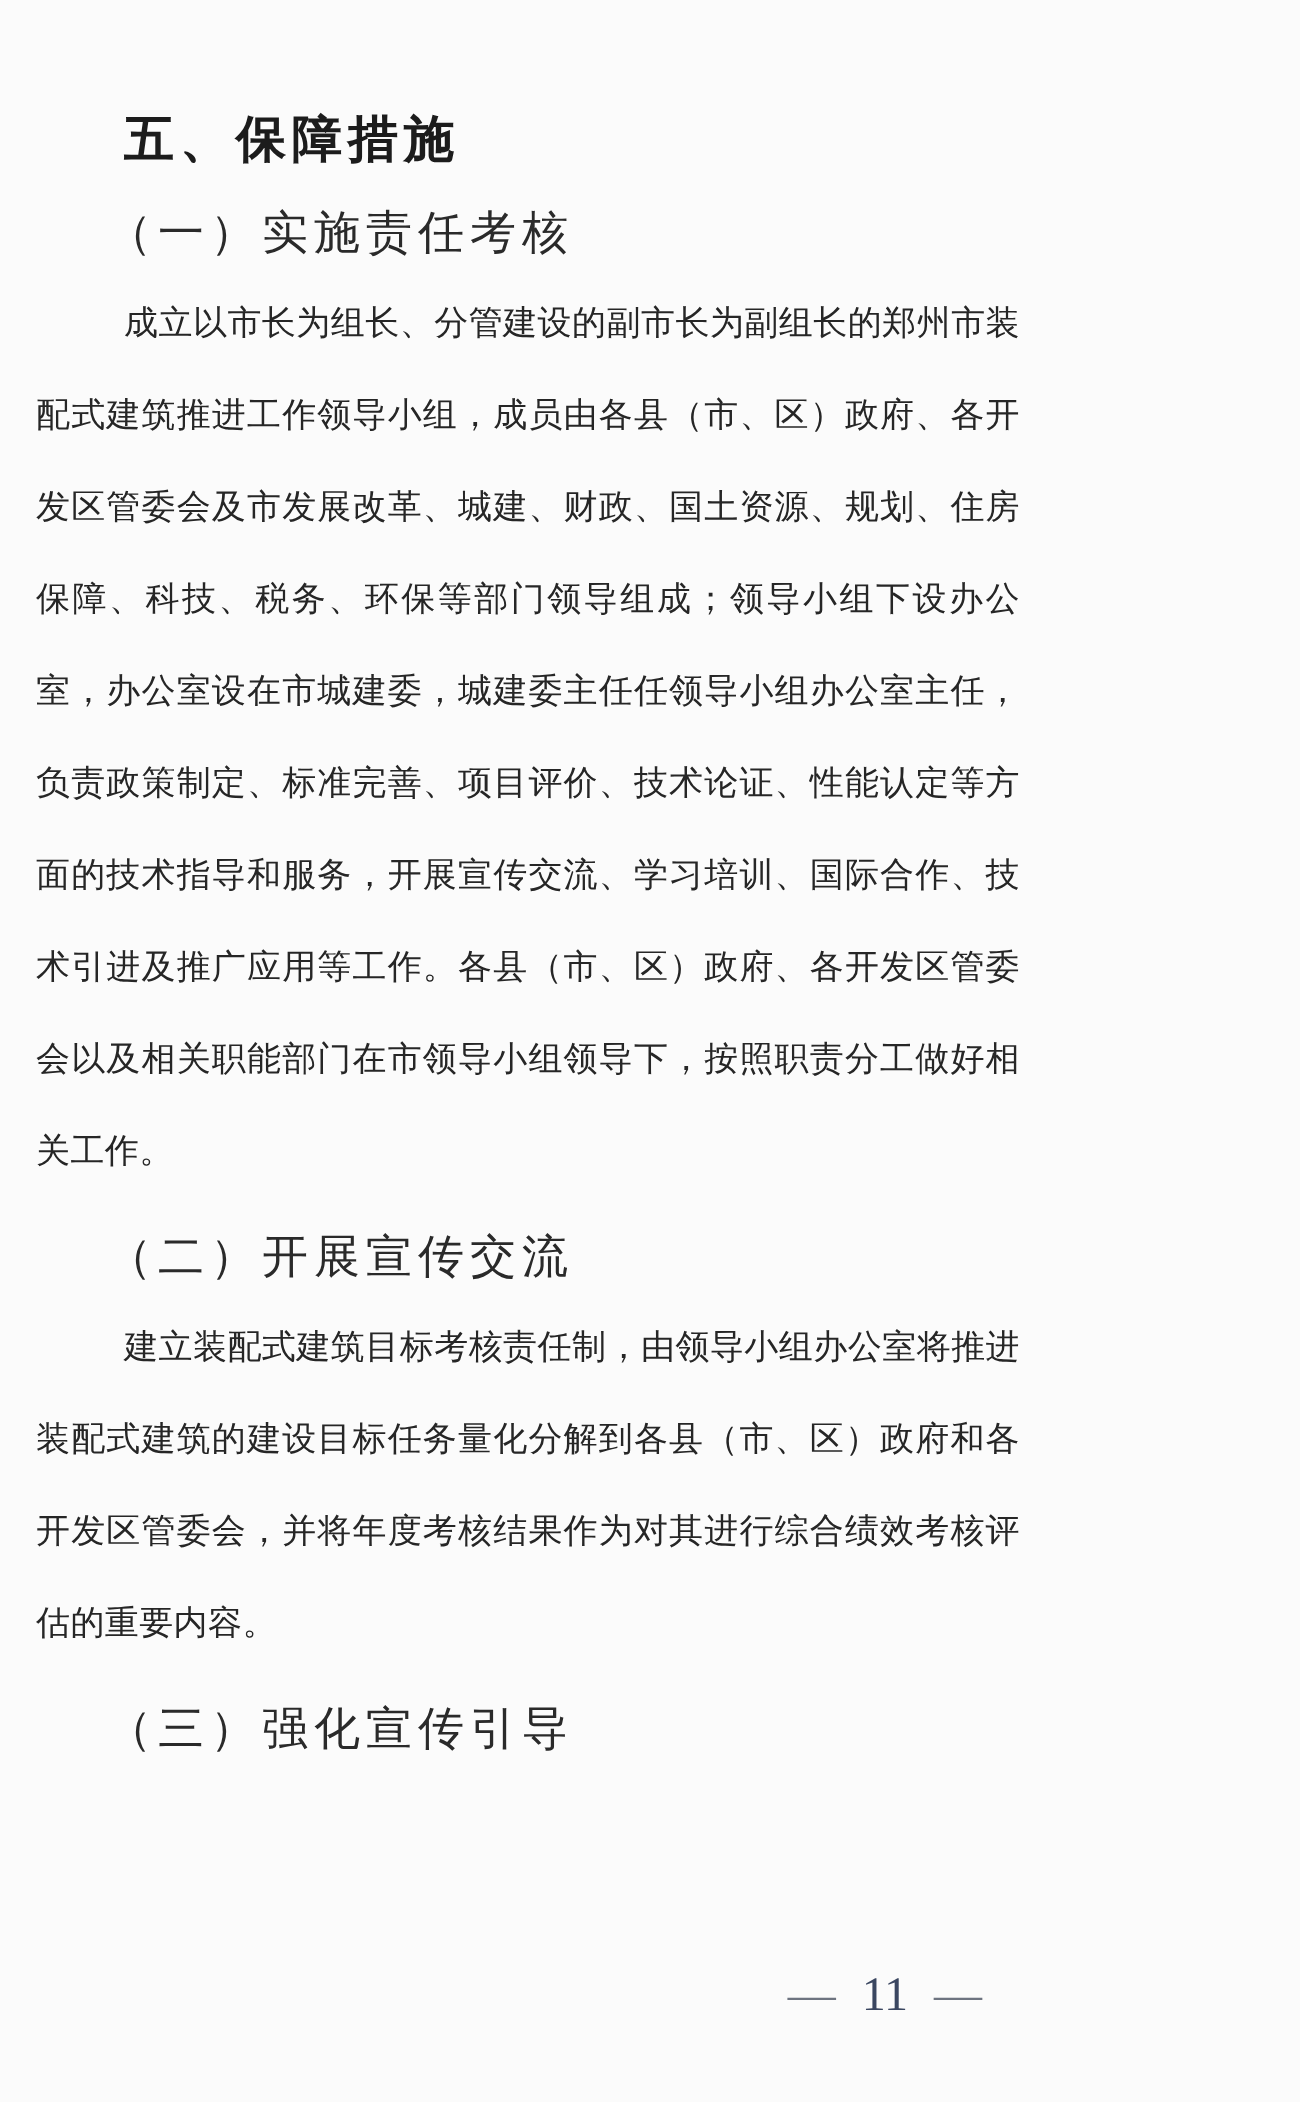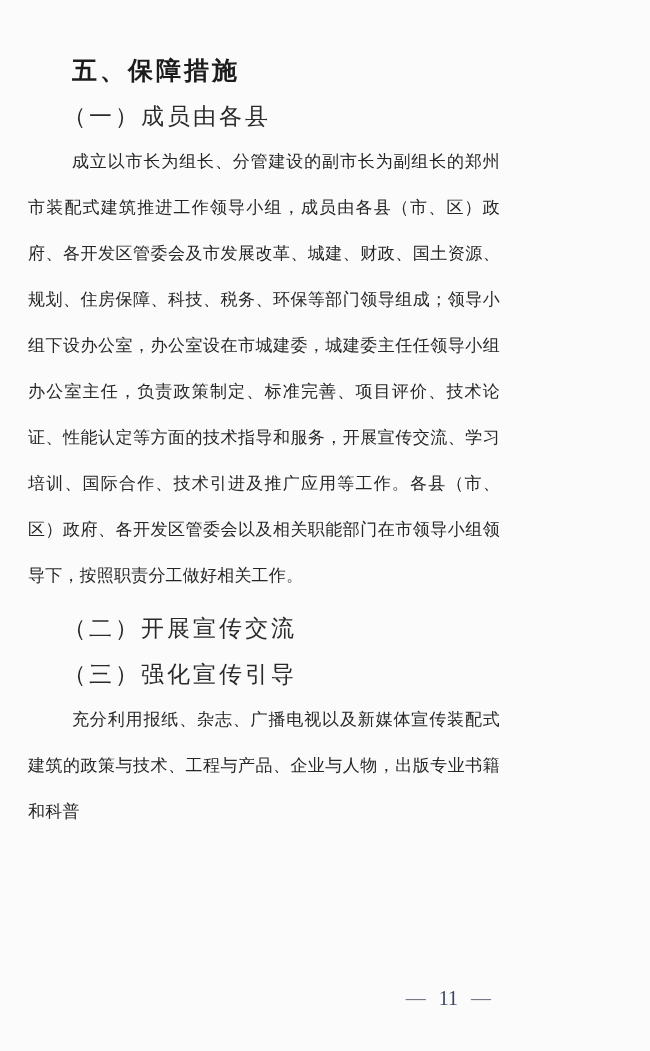--- a/index.html
+++ b/index.html
@@ -18,21 +18,21 @@
   body {
     background: var(--page-bg);
     font-family: "Liberation Serif", serif;
     color: var(--text);
   }
   .page {
     position: relative;
     box-sizing: border-box;
     width: 528px;
     height: 1051px;
-    padding: 0 28px;
+    padding: 0 18px;
     background: var(--page-bg);
   }
   .section-heading {
     margin: 0;
     padding-top: 53px;
     font-family: "Liberation Sans", sans-serif;
     font-size: 25px;
     font-weight: bold;
     line-height: 34px;
     letter-spacing: 3px;
@@ -56,47 +56,47 @@
     letter-spacing: 0.2px;
     text-align: justify;
     text-indent: 44px;
     word-break: normal;
     color: var(--text);
   }
   .page-footer {
     position: absolute;
     right: 37px;
     bottom: 42px;
-    font-size: 20px;
+    font-size: 24px;
     line-height: 22px;
     white-space: nowrap;
   }
   .footer-dash {
     color: var(--footer-dash);
   }
   .footer-number {
     color: var(--footer-number);
     margin: 0 13px;
   }
 </style>
 </head>
 <body>
 
 <div class="page">
 
   <h1 class="section-heading">五、保障措施</h1>
 
-  <h2 class="subsection-heading">（一）成员由各县</h2>
+  <h2 class="subsection-heading">（一）实施责任考核</h2>
 
   <p class="body-paragraph">成立以市长为组长、分管建设的副市长为副组长的郑州市装配式建筑推进工作领导小组，成员由各县（市、区）政府、各开发区管委会及市发展改革、城建、财政、国土资源、规划、住房保障、科技、税务、环保等部门领导组成；领导小组下设办公室，办公室设在市城建委，城建委主任任领导小组办公室主任，负责政策制定、标准完善、项目评价、技术论证、性能认定等方面的技术指导和服务，开展宣传交流、学习培训、国际合作、技术引进及推广应用等工作。各县（市、区）政府、各开发区管委会以及相关职能部门在市领导小组领导下，按照职责分工做好相关工作。</p>
 
   <h2 class="subsection-heading">（二）开展宣传交流</h2>
 
+  <p class="body-paragraph">建立装配式建筑目标考核责任制，由领导小组办公室将推进装配式建筑的建设目标任务量化分解到各县（市、区）政府和各开发区管委会，并将年度考核结果作为对其进行综合绩效考核评估的重要内容。</p>
 
   <h2 class="subsection-heading">（三）强化宣传引导</h2>
 
-  <p class="body-paragraph">充分利用报纸、杂志、广播电视以及新媒体宣传装配式建筑的政策与技术、工程与产品、企业与人物，出版专业书籍和科普</p>
 
   <div class="page-footer">
     <span class="footer-dash">—</span><span class="footer-number">11</span><span class="footer-dash">—</span>
   </div>
 
 </div>
 
 </body></html>

